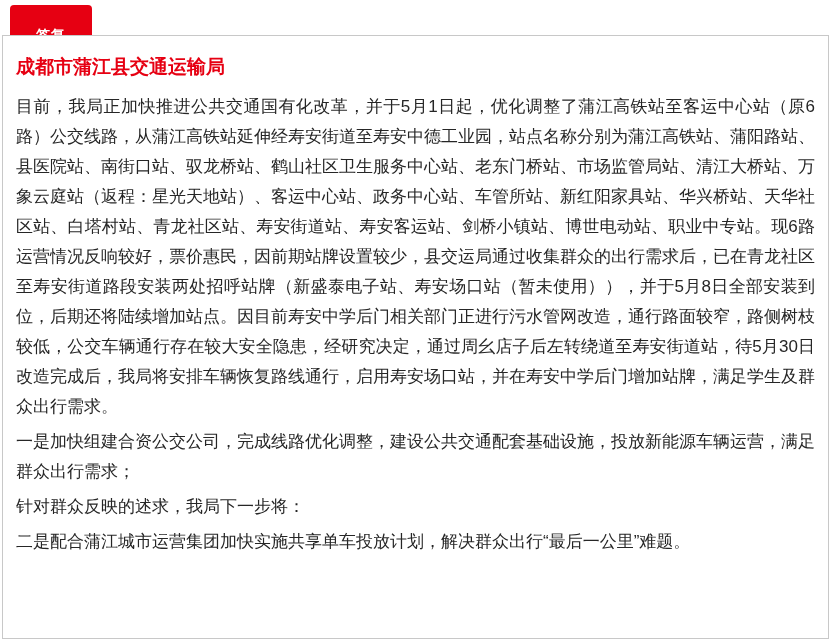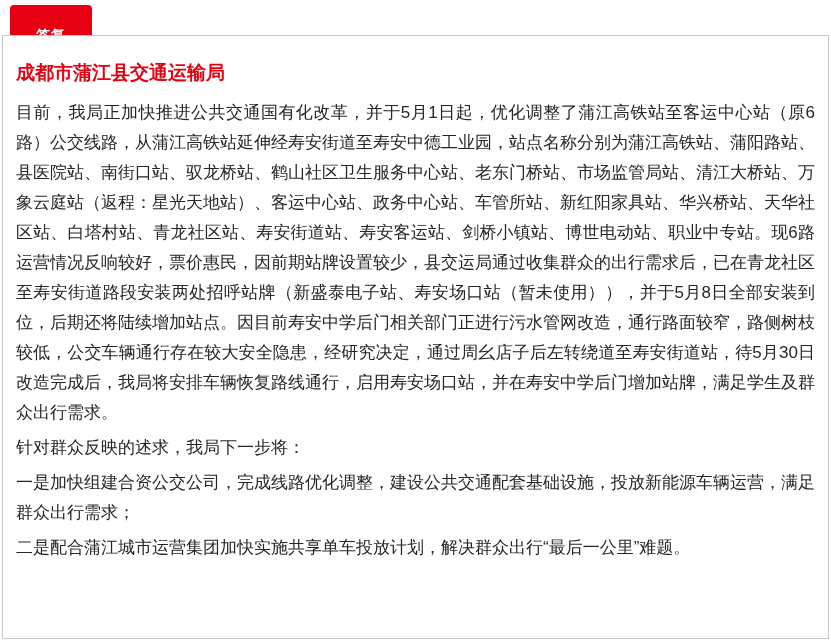--- a/index.html
+++ b/index.html
@@ -38,21 +38,21 @@
     letter-spacing: 1px;
   }
   .content-box {
     position: absolute;
     left: 2px;
     right: 2px;
     top: 35px;
     bottom: 1px;
     border: 1px solid var(--box-border);
     background: var(--page-bg);
-    padding: 22px 13px 8px 13px;
+    padding: 16px 13px 8px 13px;
     overflow: hidden;
   }
   .agency-title {
     margin: 3px 0 13px 0;
     color: var(--accent-red);
     font-size: 19px;
     font-weight: bold;
     line-height: 24px;
   }
   .reply-body p {
@@ -81,21 +81,21 @@
 
   <div class="content-box">
 
     <h1 class="agency-title">成都市蒲江县交通运输局</h1>
 
     <div class="reply-body">
 
 
       <p>目前，我局正加快推进公共交通国有化改革，并于5月1日起，优化调整了蒲江高铁站至客运中心站（原6路）公交线路，从蒲江高铁站延伸经寿安街道至寿安中德工业园，站点名称分别为蒲江高铁站、蒲阳路站、县医院站、南街口站、驭龙桥站、鹤山社区卫生服务中心站、老东门桥站、市场监管局站、清江大桥站、万象云庭站（返程：星光天地站）、客运中心站、政务中心站、车管所站、新红阳家具站、华兴桥站、天华社区站、白塔村站、青龙社区站、寿安街道站、寿安客运站、剑桥小镇站、博世电动站、职业中专站。现6路运营情况反响较好，票价惠民，因前期站牌设置较少，县交运局通过收集群众的出行需求后，已在青龙社区至寿安街道路段安装两处招呼站牌（新盛泰电子站、寿安场口站（暂未使用）），并于5月8日全部安装到位，后期还将陆续增加站点。因目前寿安中学后门相关部门正进行污水管网改造，通行路面较窄，路侧树枝较低，公交车辆通行存在较大安全隐患，经研究决定，通过周幺店子后左转绕道至寿安街道站，待5月30日改造完成后，我局将安排车辆恢复路线通行，启用寿安场口站，并在寿安中学后门增加站牌，满足学生及群众出行需求。</p>
 
+      <p>一是加快组建合资公交公司，完成线路优化调整，建设公共交通配套基础设施，投放新能源车辆运营，满足群众出行需求；</p>
+
       <p>针对群众反映的述求，我局下一步将：</p>
-
-      <p>一是加快组建合资公交公司，完成线路优化调整，建设公共交通配套基础设施，投放新能源车辆运营，满足群众出行需求；</p>
 
       <p>二是配合蒲江城市运营集团加快实施共享单车投放计划，解决群众出行“最后一公里”难题。</p>
 
     </div>
   </div>
 </div>
 
 </body></html>

